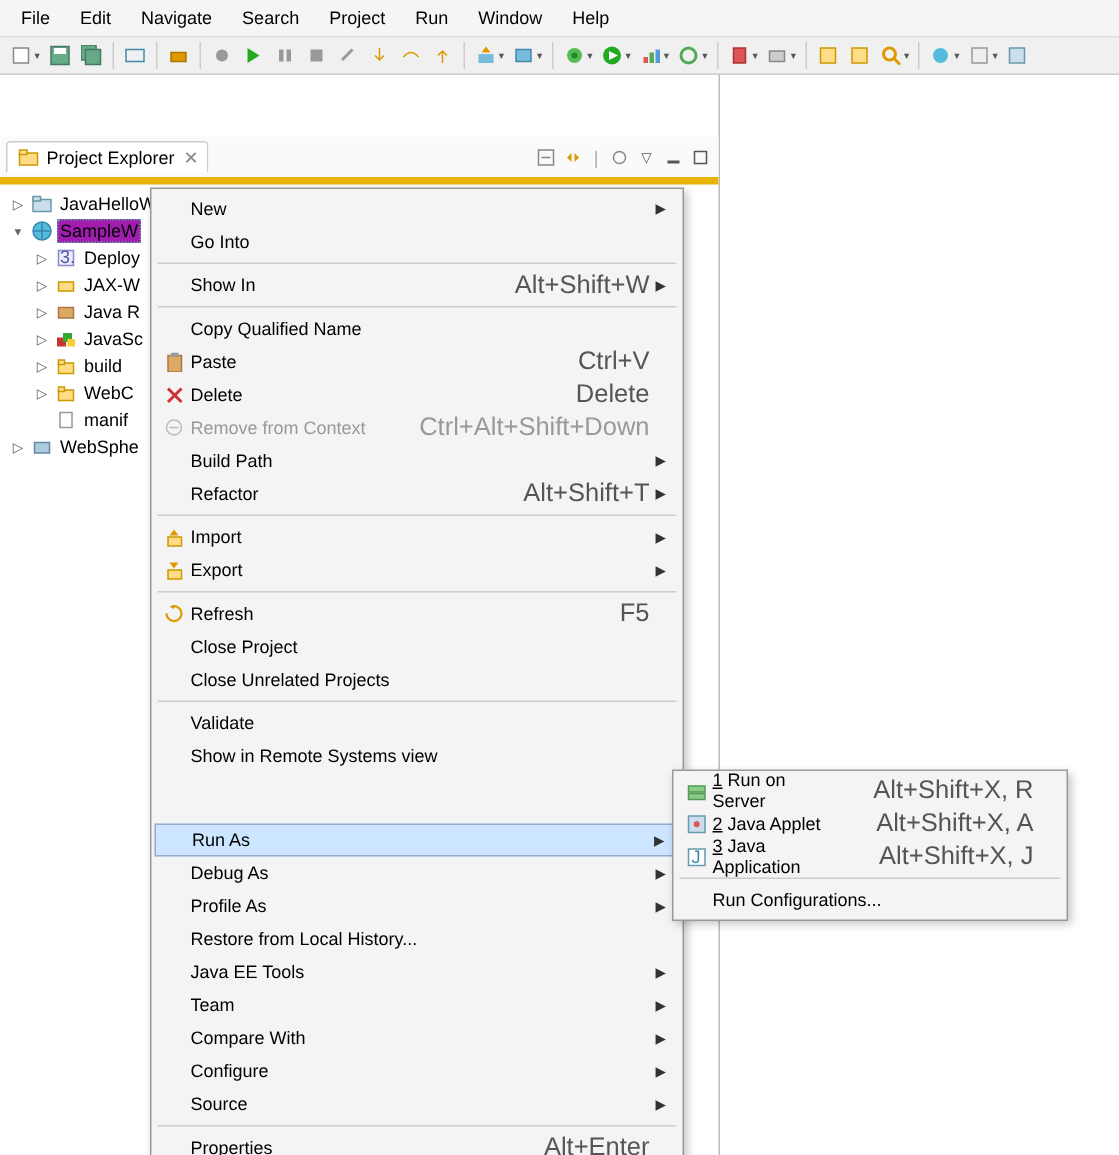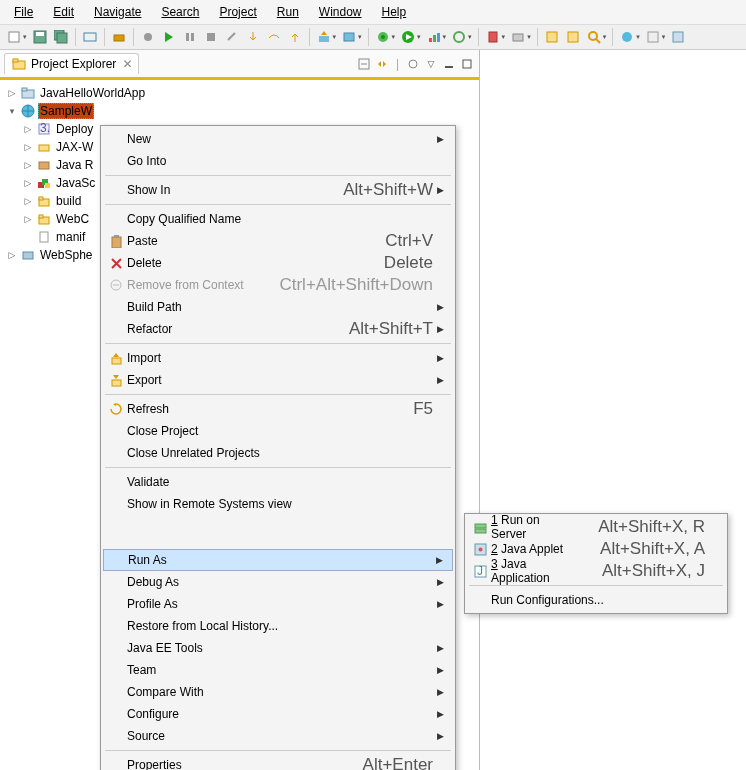--- a/index.html
+++ b/index.html
@@ -1,59 +1,59 @@
 <!DOCTYPE html>
 <html><head>
 <meta charset="utf-8">
 <style>
 * { box-sizing: border-box; margin: 0; padding: 0; font-family: "Segoe UI", Tahoma, sans-serif; font-size: 12px; }
 body { background: #fff; width: 746px; height: 770px; overflow: hidden; position: relative; }
 
 
-.menubar { display: flex; gap: 4px; padding: 3px 6px; background: #f5f5f5; text-decoration: underline; }
+.menubar { display: flex; gap: 4px; padding: 3px 6px; background: #f5f5f5; }
 .menubar .mitem { padding: 2px 8px; cursor: default; }
 
 
 .toolbar { display: flex; align-items: center; gap: 1px; padding: 2px 4px; background: #f0f0f0; border-top: 1px solid #ddd; border-bottom: 1px solid #ccc; height: 26px; }
 .tbtn { width: 20px; height: 20px; display: flex; align-items: center; justify-content: center; border-radius: 2px; cursor: default; }
 .tsep { width: 1px; height: 18px; background: #ccc; margin: 0 3px; }
 .tdrop { font-size: 7px; color: #555; margin-left: -2px; padding-right: 2px; }
 
 
 .workspace { display: flex; height: calc(100% - 50px); }
 .explorer { width: 480px; border-right: 1px solid #bbb; background: #fff; position: relative; }
 .editor { flex: 1; background: #fff; }
 
 
-.view-tab { display: flex; align-items: center; padding: 3px 4px; border-bottom: 3px solid #eab308; background: #fafafa; }
+.view-tab { display: flex; align-items: center; padding: 3px 4px; border-bottom: 5px solid #eab308; background: #fafafa; margin-top: 41px; }
 .view-tab-inner { display: inline-flex; align-items: center; gap: 4px; background: #fff; border: 1px solid #ccc; border-bottom: none; border-radius: 3px 3px 0 0; padding: 2px 6px; }
 .view-icons { margin-left: auto; display: flex; gap: 2px; align-items: center; }
 .vicon { width: 16px; height: 16px; display: flex; align-items: center; justify-content: center; }
 
 
 .tree { padding: 4px 2px; }
 .tree-item { display: flex; align-items: center; gap: 2px; height: 18px; padding-left: 4px; white-space: nowrap; }
-.tree-item.selected .lbl { background: #c2410c; border: 1px dotted #5a9; padding: 0 1px; }
+.tree-item.selected .lbl { background: #a21caf; border: 1px dotted #5a9; padding: 0 1px; }
 .twisty { width: 12px; text-align: center; font-size: 9px; color: #666; cursor: default; }
 .ticon { width: 16px; height: 16px; display: flex; align-items: center; justify-content: center; }
 .lbl { padding: 0 2px; }
 .indent1 { padding-left: 20px; }
 
 
 .ctx { position: absolute; background: #f4f4f4; border: 1px solid #999; box-shadow: 2px 2px 6px rgba(0,0,0,.25); padding: 2px; z-index: 10; }
 .ctx .row { display: flex; align-items: center; height: 22px; padding: 0 6px 0 2px; cursor: default; }
 .ctx .row.hl { background: #cde6ff; border: 1px solid #9ac; margin-top: 34px; }
 .ctx .row.sep { height: 1px; background: #ccc; margin: 3px 2px; padding: 0; }
 .ctx .ic { width: 22px; height: 16px; display: flex; align-items: center; justify-content: center; }
 .ctx .tx { flex: 1; padding-right: 20px; color: #000; }
 .ctx .row.disabled .tx, .ctx .row.disabled .sc { color: #999; }
 .ctx .sc { color: #555; font-size: 17px; padding-right: 4px; }
 .ctx .arr { width: 10px; font-size: 9px; color: #333; }
 .ctx.main { left: 100px; top: 125px; width: 356px; }
-.ctx.sub { left: 448px; top: 513px; width: 264px; margin-left: 16px; }
+.ctx.sub { left: 448px; top: 513px; width: 264px; }
 
 
 svg { display: block; }
 </style>
 </head>
 <body>
 
 <div class="menubar">
   <div class="mitem">File</div>
   <div class="mitem">Edit</div>

